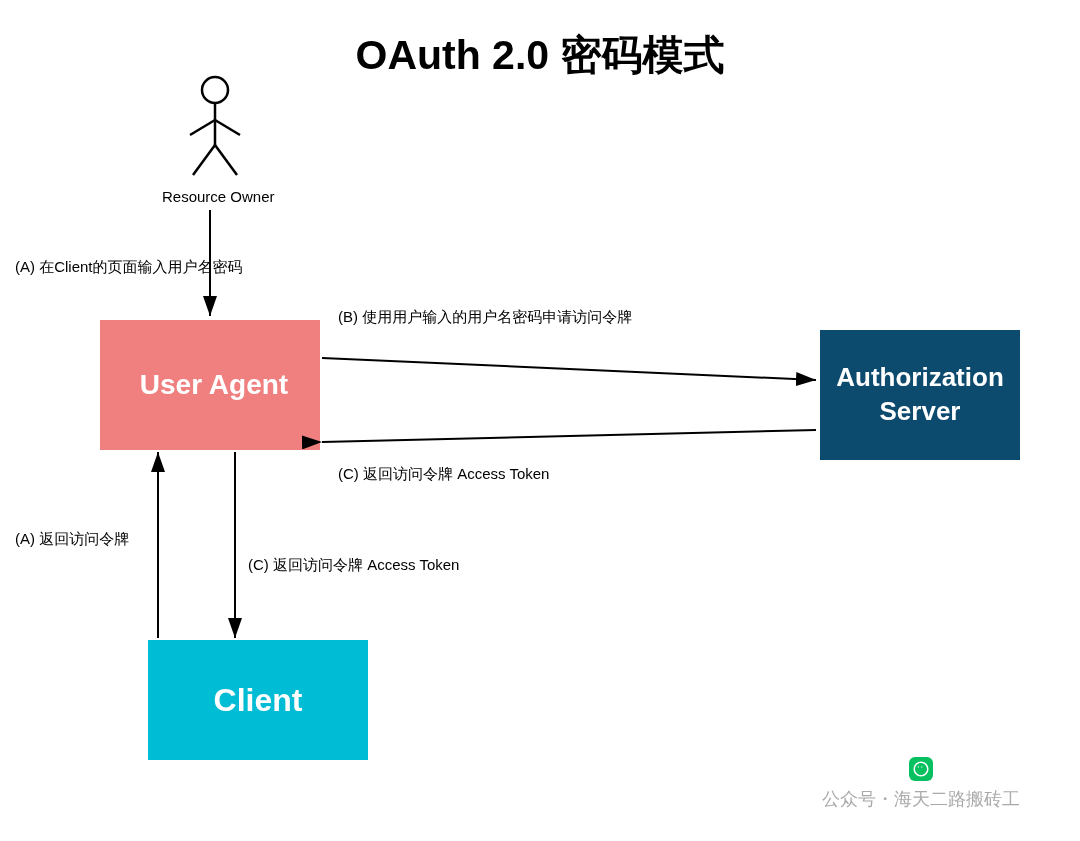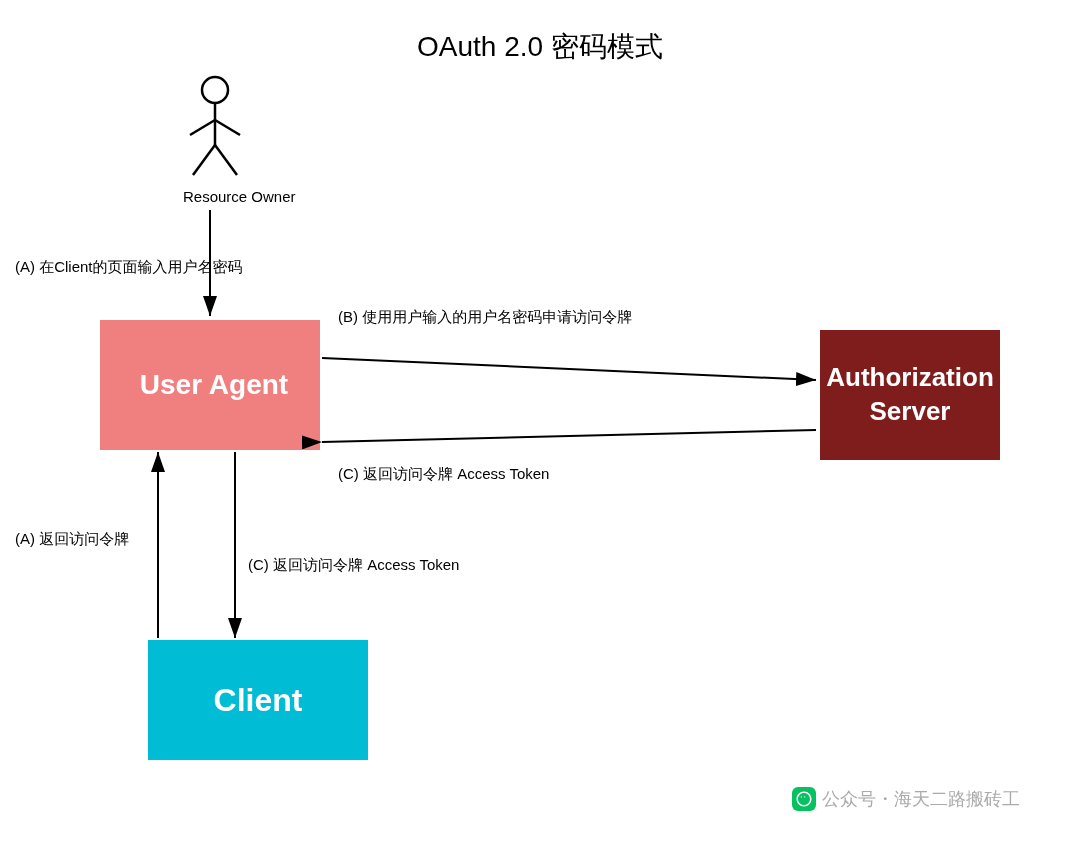--- a/index.html
+++ b/index.html
@@ -18,42 +18,41 @@
       position: relative;
       background: #ffffff;
     }
 
     
     .title {
       position: absolute;
       top: 28px;
       left: 50%;
       transform: translateX(-50%);
-      font-size: 28px;
-      font-weight: normal;
+      font-size: 41px;
+      font-weight: bold;
       white-space: nowrap;
     }
 
     
     .stick-figure {
       position: absolute;
       top: 75px;
       left: 185px;
       width: 60px;
       height: 110px;
     }
 
     .resource-owner-label {
       position: absolute;
       top: 188px;
       left: 162px;
       font-size: 15px;
       font-weight: normal;
       color: #000;
-      margin-left: 21px;
     }
 
     
     .box-user-agent {
       position: absolute;
       top: 320px;
       left: 100px;
       width: 220px;
       height: 130px;
       background: #f08080;
@@ -67,23 +66,23 @@
       font-weight: bold;
       color: #ffffff;
       text-align: left;
       margin-left: 8px;
     }
 
     .box-auth-server {
       position: absolute;
       top: 330px;
       left: 820px;
-      width: 180px;
+      width: 200px;
       height: 130px;
-      background: #7f1d1d;
+      background: #0c4a6e;
       display: flex;
       align-items: center;
       justify-content: center;
     }
 
     .box-auth-server span {
       font-size: 26px;
       font-weight: bold;
       color: #ffffff;
       text-align: center;
@@ -130,20 +129,21 @@
     
     .watermark {
       position: absolute;
       bottom: 30px;
       right: 60px;
       font-size: 18px;
       color: #aaaaaa;
       display: flex;
       align-items: center;
       gap: 6px;
+      flex-direction: column;
     }
 
     .watermark-icon {
       width: 24px;
       height: 24px;
       background: #07c160;
       border-radius: 6px;
       display: inline-flex;
       align-items: center;
       justify-content: center;

